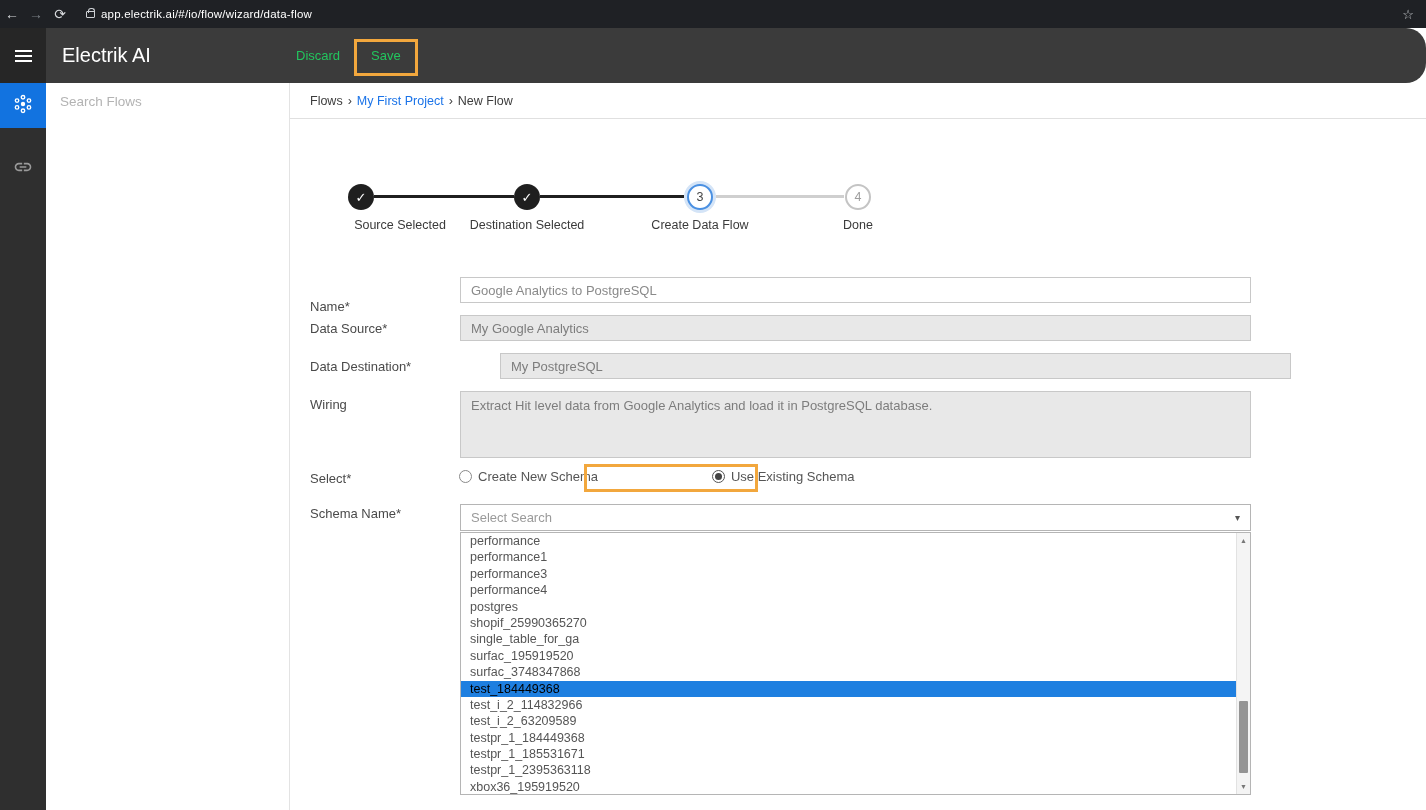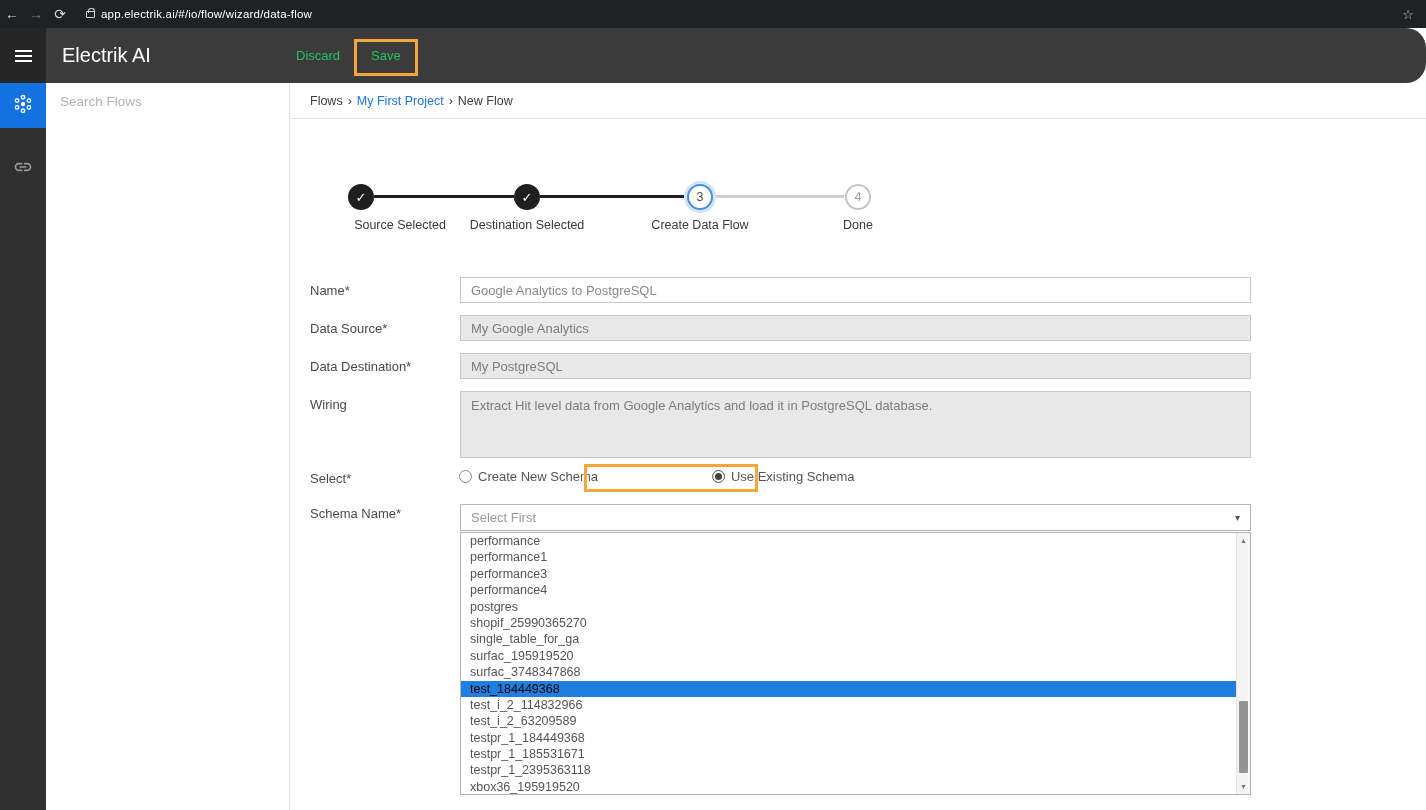--- a/index.html
+++ b/index.html
@@ -176,43 +176,43 @@
   </div>
   <div class="step-circle pending" style="left:845px;">
     <span>4</span>
   </div>
 
   <div class="step-label" style="left:361px;margin-left:39px;">Source Selected</div>
   <div class="step-label" style="left:527px;">Destination Selected</div>
   <div class="step-label" style="left:700px;">Create Data Flow</div>
   <div class="step-label" style="left:858px;">Done</div>
 
-  <div class="f-label" style="top:283px;">Name*</div>
+  <div class="f-label" style="top:299px;">Name*</div>
   <div class="f-label" style="top:321px;">Data Source*</div>
   <div class="f-label" style="top:359px;">Data Destination*</div>
   <div class="f-label" style="top:397px;">Wiring</div>
   <div class="f-label" style="top:471px;">Select*</div>
   <div class="f-label" style="top:506px;">Schema Name*</div>
 
   <input class="f-input" style="top: 277px;" type="text" value="Google Analytics to PostgreSQL">
   <input class="f-input disabled" style="top: 315px;" type="text" value="My Google Analytics">
-  <input class="f-input disabled" style="top: 353px;" type="text" value="My PostgreSQL">
+  <input class="f-input disabled" style="top: 353px; margin-left: 40px;" type="text" value="My PostgreSQL">
   <textarea class="f-textarea" style="">Extract Hit level data from Google Analytics and load it in PostgreSQL database.</textarea>
 
   <div class="radio-row">
     <span class="radio"></span>
     <span class="radio-label">Create New Schema</span>
     <span class="radio-gap"></span>
     <span class="radio checked"></span>
     <span class="radio-label">Use Existing Schema</span>
   </div>
   <div class="hl-box hl-schema"></div>
 
   <div class="f-select">
-    <span>Select First</span>
+    <span>Select Search</span>
     <span class="select-caret">▾</span>
   </div>
 
   <div class="dropdown">
     <div class="dd-item">performance</div>
     <div class="dd-item">performance1</div>
     <div class="dd-item">performance3</div>
     <div class="dd-item">performance4</div>
     <div class="dd-item">postgres</div>
     <div class="dd-item">shopif_25990365270</div>

